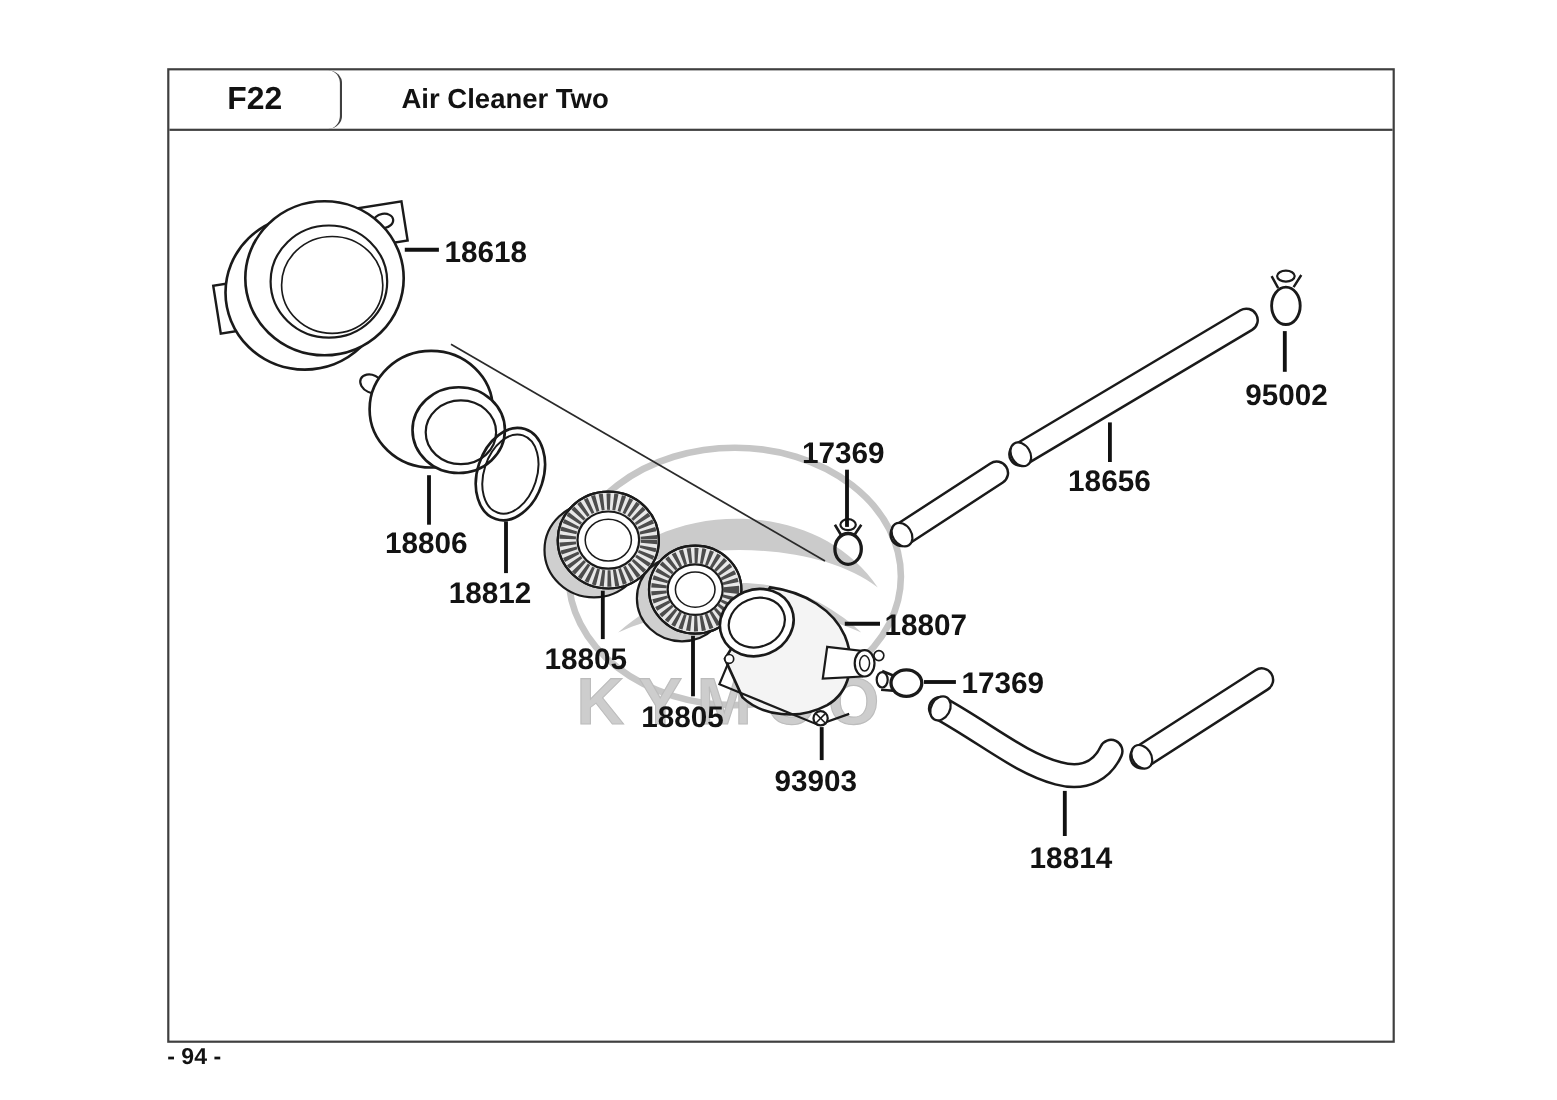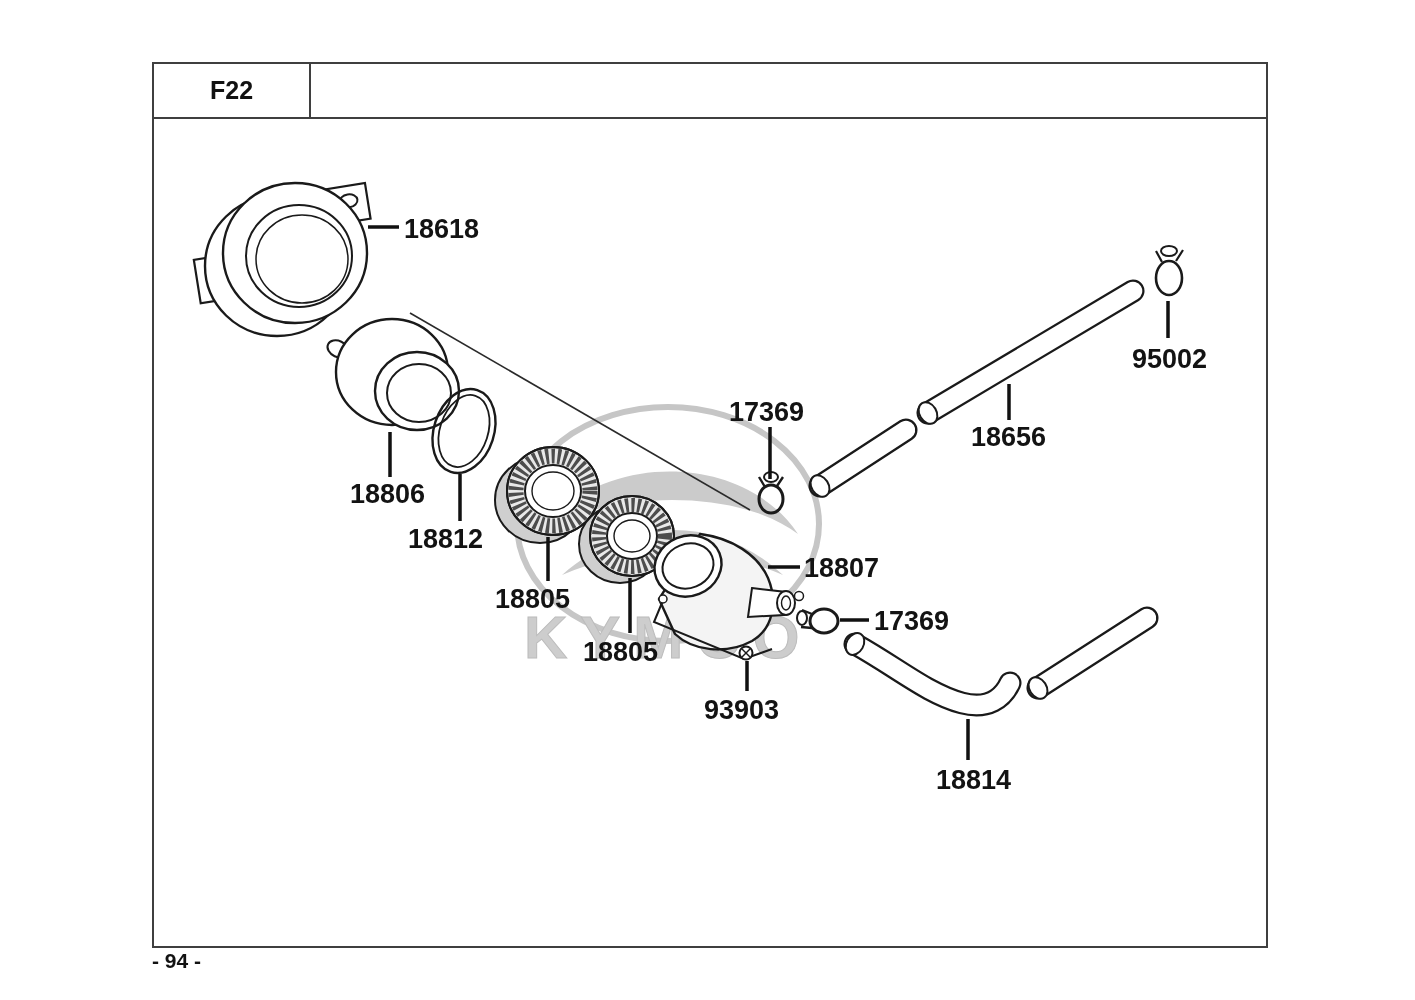--- a/index.html
+++ b/index.html
@@ -41,22 +41,23 @@
     left: 0;
     top: 0;
     width: 157px;
     height: 100%;
     border-right: 2px solid #3f3f3f;
     box-sizing: border-box;
     display: flex;
     align-items: center;
     justify-content: center;
     font-weight: bold;
-    font-size: 25px;
+    font-size: 29px;
     color: #121212;
+    border-radius: 12px;
   }
   .title {
     position: absolute;
     left: 211px;
     top: 0;
     height: 100%;
     display: flex;
     align-items: center;
     font-weight: bold;
     font-size: 25px;
@@ -96,20 +97,21 @@
 </head>
 <body>
 
 <div class="page">
 
   <div class="frame">
     <div class="header-row">
       <div class="code-box">
         <span>F22</span>
       </div>
+      <div class="title">Air Cleaner Two</div>
     </div>
   </div>
 
   <svg class="diagram" width="1415" height="1000" viewBox="0 0 1415 1000">
 
     <g>
       <ellipse cx="668" cy="524" rx="151" ry="117" fill="none" stroke="#c6c6c6" stroke-width="6"></ellipse>
       <path d="M 540 532 C 598 452 742 450 798 534 C 738 488 608 490 540 532 Z" fill="#cbcbcb"></path>
       <path d="M 562 575 C 630 515 718 515 783 575 C 718 546 626 546 562 575 Z" fill="#cbcbcb"></path>
       <text class="wm-text" x="524" y="658">KYMCO</text>

